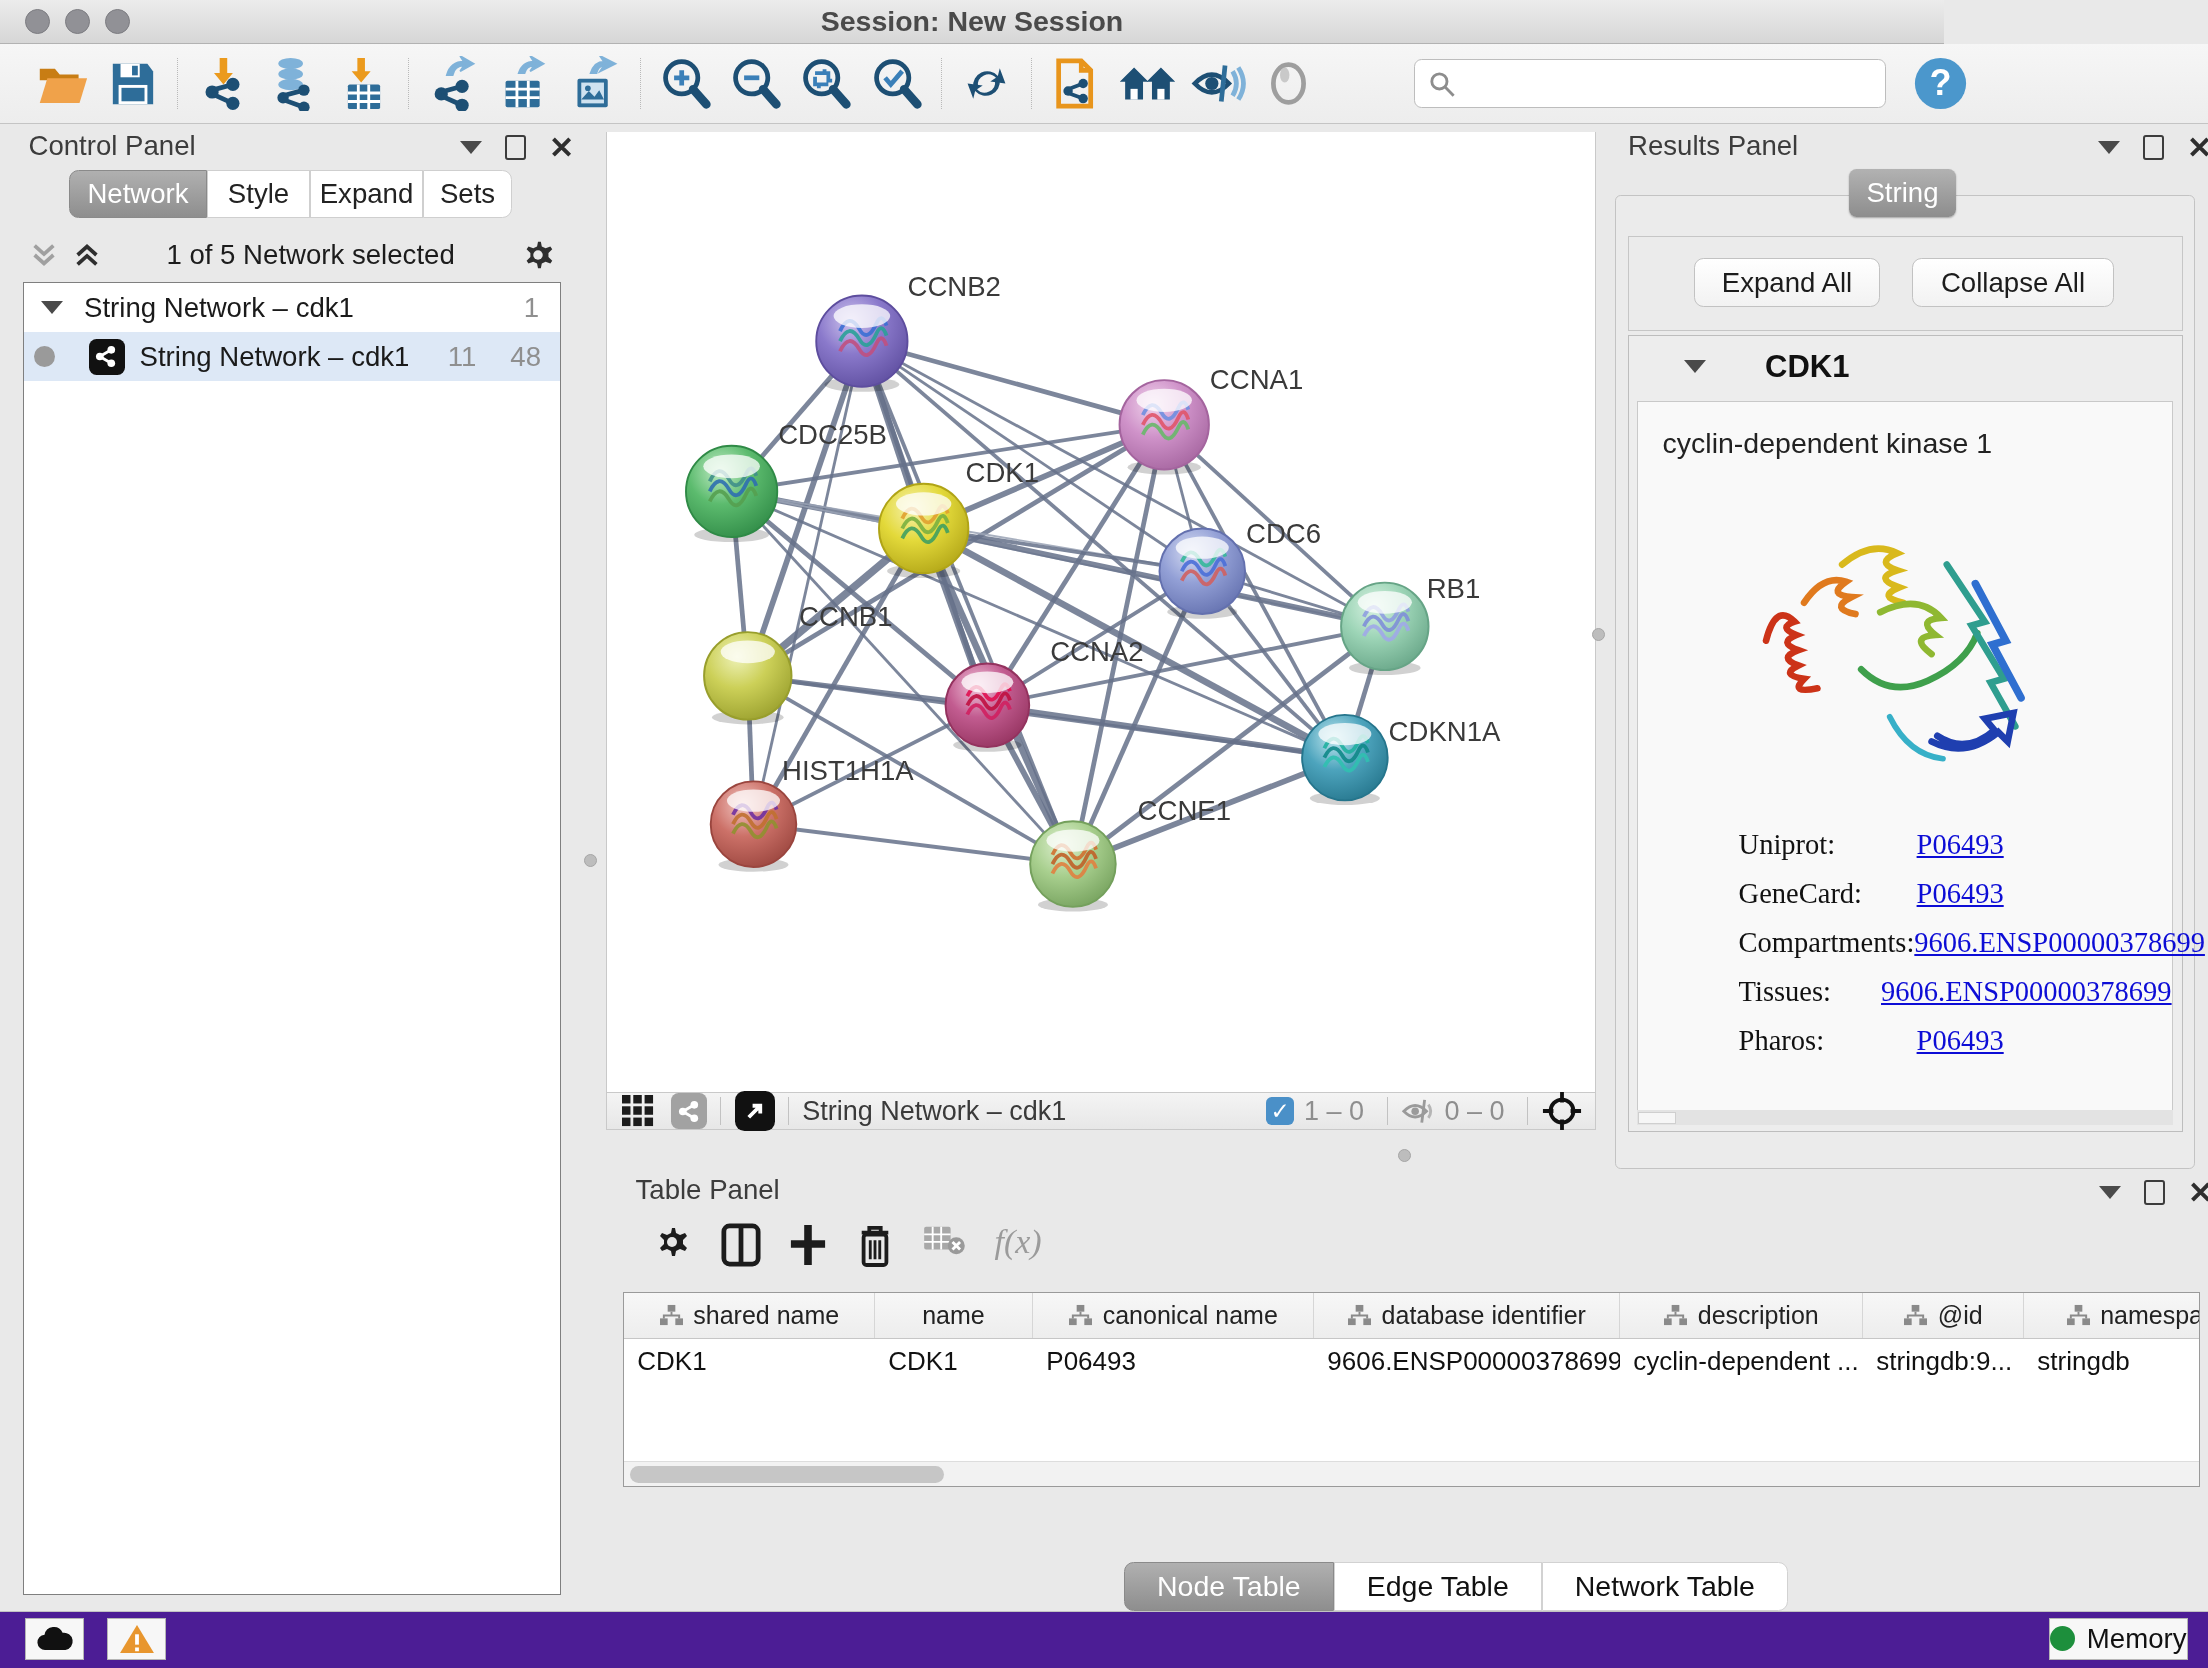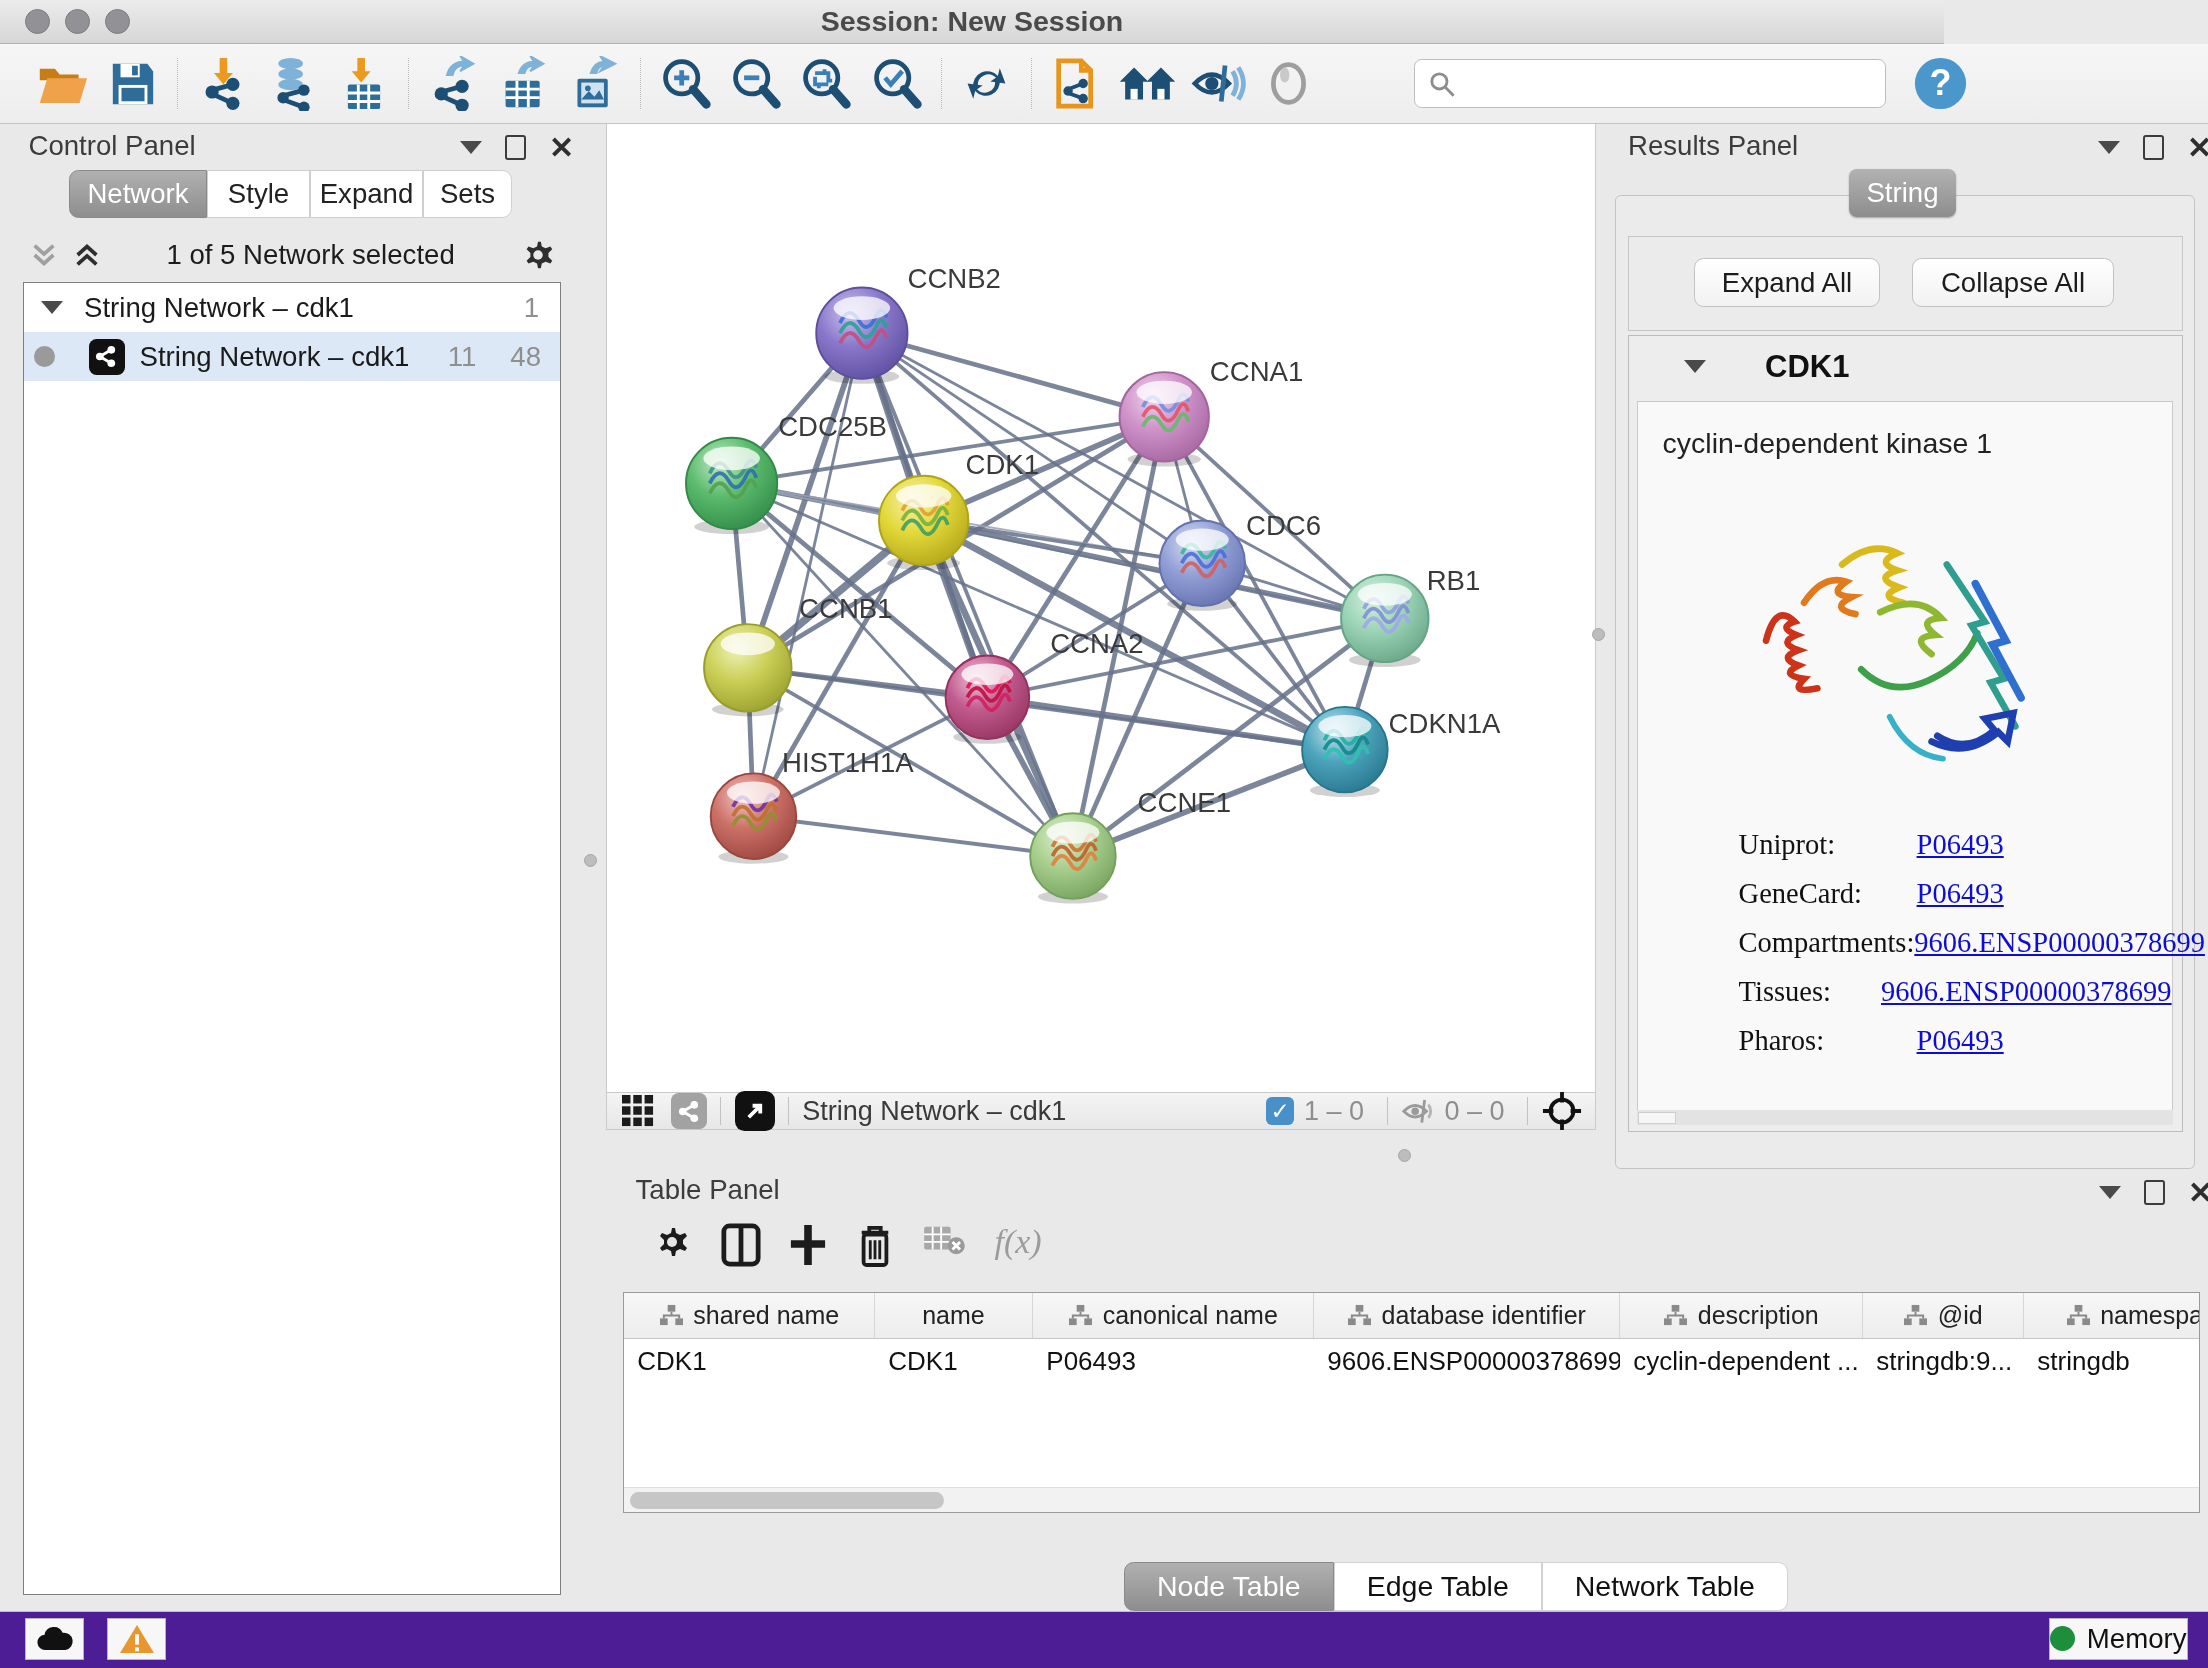--- a/index.html
+++ b/index.html
@@ -31,21 +31,21 @@
   .tab { height:48px; display:flex; align-items:center; justify-content:center; font-size:27.6px; color:#222; background:#fff; border:1px solid #cfcfcf; }
   .tab.sel { background:linear-gradient(#b0b0b0,#8e8e8e); color:#fff; border-color:#8a8a8a; }
   .tree-box { background:#fff; border:1.9px solid #7f7f7f; }
   .tree-row { display:flex; align-items:center; font-size:27.6px; color:#1a1a1a; height:49px; }
   .tree-row.sel { background:#dde8f6; }
   .gray-num { color:#8f8f8f; }
   .share-chip { width:36px; height:36px; border-radius:7.6px; background:#111; display:flex; align-items:center; justify-content:center; }
   .node-dot { width:21px; height:21px; border-radius:50%; background:#9a9a9a; }
 
   
-  .netview { left:606px; top:124px; width:990px; height:968px; background:#fff; border-left:1px solid #c9c9c9; border-right:1px solid #c9c9c9; }
+  .netview { left:606px; top:132px; width:990px; height:968px; background:#fff; border-left:1px solid #c9c9c9; border-right:1px solid #c9c9c9; }
   .net-toolbar { left:606px; top:1092px; width:990px; height:38px; background:linear-gradient(#f4f4f4,#e7e7e7); border:1px solid #c9c9c9; display:flex; align-items:center; font-size:27px; color:#3a3a3a; }
   .ntb-sep { width:0; height:28.5px; border-left:1px solid #c2c2c2; margin:0 13.3px; }
   .checkbox { width:28.5px; height:28.5px; border-radius:5.7px; background:#4a90c8; color:#fff; font-size:23px; display:flex; align-items:center; justify-content:center; }
   .count { color:#8e8e8e; margin:0 9.5px; }
 
   
   .res-outer { left:1615px; top:195px; width:580px; height:974px; background:#ebebeb; border:1.9px solid #c3c3c3; border-radius:5.7px; }
   .res-tab { left:1849px; top:169px; width:107px; height:48px; border-radius:7.6px; background:linear-gradient(#b2b2b2,#8d8d8d); color:#fff; font-size:27.6px; display:flex; align-items:center; justify-content:center; box-shadow:0 1px 1.9px rgba(0,0,0,.3); }
   .res-btnbox { left:1628px; top:236px; width:555px; height:95px; border:1.9px solid #c6c6c6; background:#ebebeb; }
   .res-btn { height:49px; background:linear-gradient(#ffffff,#f2f2f2); border:1px solid #c2c2c2; border-radius:9.5px; font-size:27.6px; color:#1c1c1c; display:flex; align-items:center; justify-content:center; }
@@ -58,21 +58,21 @@
   .xl-title { font-size:30px; font-weight:bold; color:#111; }
   .xl-row { display:flex; font-size:28.5px; color:#111; margin-top:17px; }
   .xl-label { width:178px; }
   .xl-link { color:#0d0dd6; text-decoration:underline; }
   .mini-scroll { position:absolute; left:7.6px; bottom:5.7px; width:536px; height:15px; background:#e3e3e3; }
   .mini-thumb { position:absolute; left:1.9px; top:1.9px; width:38px; height:11.4px; background:#f6f6f6; border:1px solid #cfcfcf; }
 
   
   .tp-toolbar { display:flex; align-items:flex-start; gap:28.5px; }
   .fx { font-family:"Liberation Serif", serif; font-style:italic; font-size:34px; color:#9b9b9b; }
-  .table-box { left:623px; top:1292px; width:1577px; height:221px; background:#fff; border:1.9px solid #9a9a9a; overflow:hidden; }
+  .table-box { left:623px; top:1292px; width:1577px; height:195px; background:#fff; border:1.9px solid #9a9a9a; overflow:hidden; }
   .thead { display:flex; background:linear-gradient(#f7f7f7,#ededed); border-bottom:1.9px solid #c6c6c6; height:46px; }
   .th { display:flex; align-items:center; justify-content:center; gap:9.5px; font-size:25px; color:#222; border-right:1px solid #d6d6d6; flex:none; }
   .trow { display:flex; height:44px; align-items:center; }
   .td { font-size:26px; color:#111; padding-left:13.3px; flex:none; white-space:nowrap; overflow:hidden; }
   .hscroll { position:absolute; left:0; bottom:0; width:100%; height:25px; background:#f2f2f2; border-top:1px solid #ddd; }
   .hthumb { position:absolute; left:5.7px; top:3.8px; width:314px; height:17px; background:#c6c6c6; border-radius:8.6px; }
   .bottom-tabs { left:1124px; top:1562px; display:flex; }
   .btab { height:49px; padding:0 32px; display:flex; align-items:center; font-size:28.5px; background:#fff; border:1px solid #d2d2d2; color:#111; }
   .btab.sel { background:linear-gradient(#b0b0b0,#8e8e8e); color:#fff; border-color:#8a8a8a; }
   .btab:first-child { border-radius:9.5px 0 0 9.5px; }

